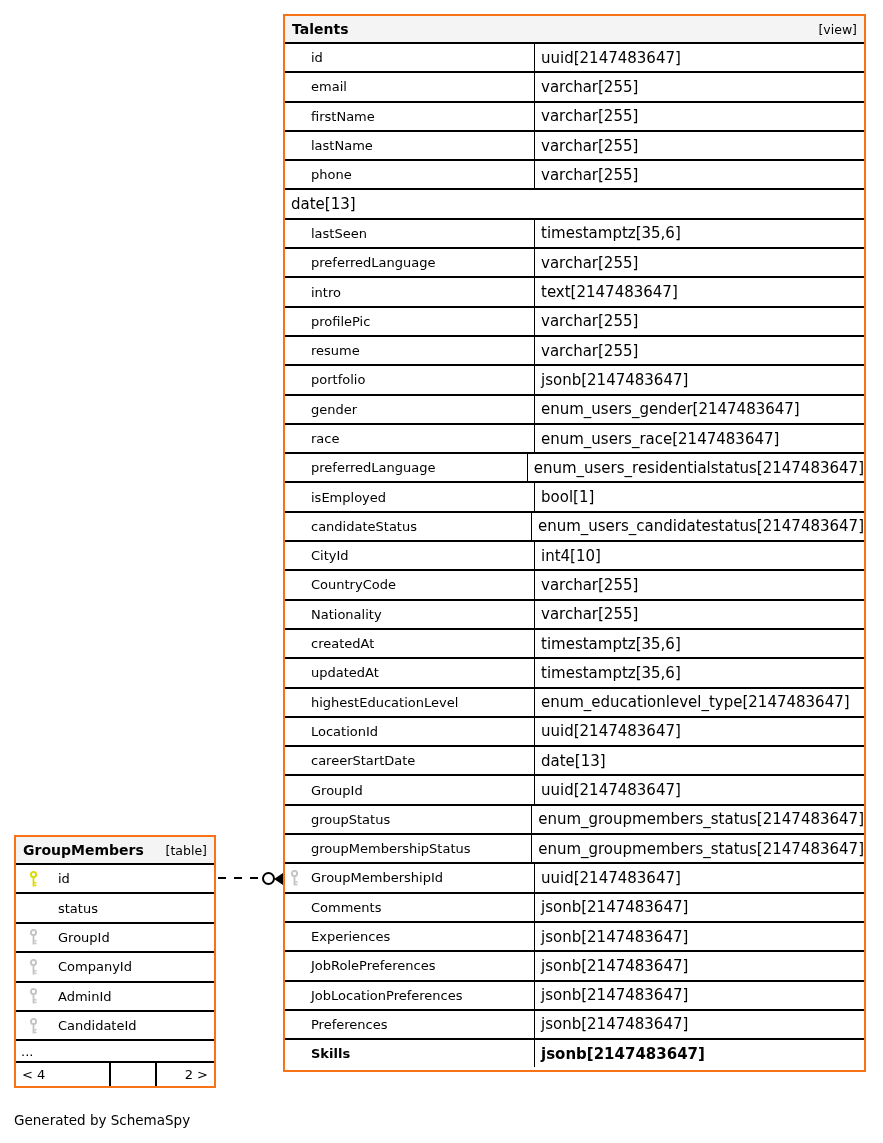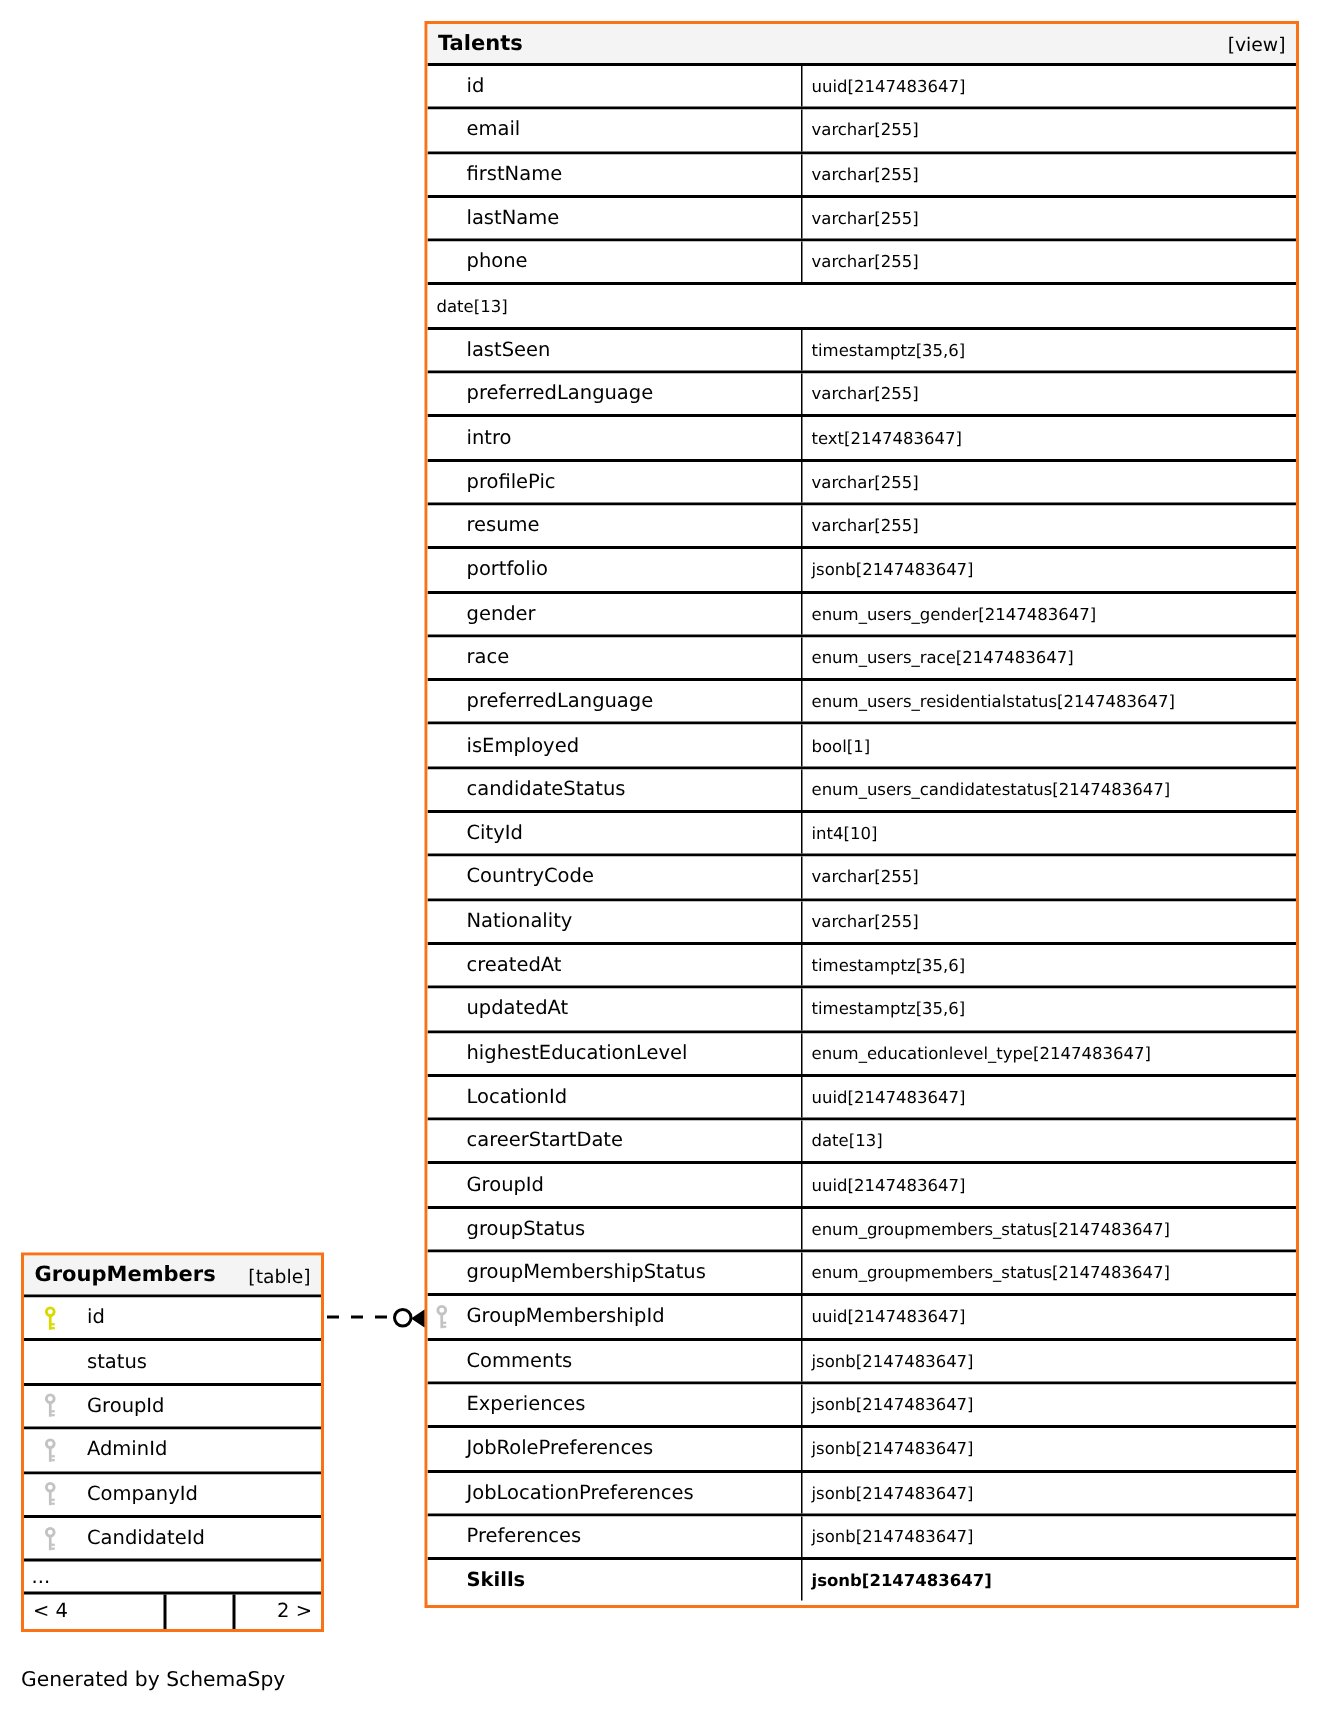--- a/index.html
+++ b/index.html
@@ -19,21 +19,21 @@
   }
   .ttitle{font-weight:bold;font-size:14px;white-space:nowrap;}
   .ttag{margin-left:auto;font-size:12.5px;white-space:nowrap;}
   .tbody{display:flex;flex-direction:column;flex:1;}
   .trow{flex:0 0 27.31px;display:flex;border-bottom:2px solid #000;align-items:stretch;background:#fff;}
   .trow:last-child{border-bottom:none;font-weight:bold;}
   .cname{
     width:250px;border-right:1px solid #000;position:relative;display:flex;
     align-items:center;padding-left:26px;box-sizing:border-box;font-size:13px;white-space:nowrap;
   }
-  .ctype{flex:1;display:flex;align-items:center;padding-left:6px;font-size:11px;white-space:nowrap;}
+  .ctype{flex:1;display:flex;align-items:center;padding-left:6px;font-size:15px;white-space:nowrap;}
   .keyicon{position:absolute;left:4px;top:50%;transform:translateY(-50%);line-height:0;}
   
   .gmrow{
     flex:0 0 27.4px;border-bottom:2px solid #000;display:flex;align-items:center;
     position:relative;padding-left:42px;font-size:13px;background:#fff;white-space:nowrap;
   }
   .gmrow .keyicon{left:12px;}
   .gm-ellipsis{flex:0 0 19.6px;border-bottom:2px solid #000;display:flex;align-items:center;padding-left:5px;font-size:13px;}
   .pager{flex:1;display:flex;align-items:stretch;}
   .pcell{box-sizing:border-box;display:flex;align-items:center;font-size:13px;}
@@ -309,30 +309,30 @@
             </svg></span>
           <span>GroupId</span>
         </div>
         <div class="gmrow">
           <span class="keyicon"><svg width="11" height="17" viewBox="0 0 11 17">
               <circle cx="5.5" cy="4" r="2.6" fill="none" stroke="#c3c3c3" stroke-width="1.9"></circle>
               <rect x="4.6" y="6.3" width="1.8" height="9.7" fill="#c3c3c3"></rect>
               <rect x="6.2" y="11.6" width="2.3" height="1.5" fill="#c3c3c3"></rect>
               <rect x="6.2" y="14.2" width="2.3" height="1.5" fill="#c3c3c3"></rect>
             </svg></span>
-          <span>AdminId</span>
+          <span>CompanyId</span>
         </div>
         <div class="gmrow">
           <span class="keyicon"><svg width="11" height="17" viewBox="0 0 11 17">
               <circle cx="5.5" cy="4" r="2.6" fill="none" stroke="#c3c3c3" stroke-width="1.9"></circle>
               <rect x="4.6" y="6.3" width="1.8" height="9.7" fill="#c3c3c3"></rect>
               <rect x="6.2" y="11.6" width="2.3" height="1.5" fill="#c3c3c3"></rect>
               <rect x="6.2" y="14.2" width="2.3" height="1.5" fill="#c3c3c3"></rect>
             </svg></span>
-          <span>CompanyId</span>
+          <span>AdminId</span>
         </div>
         <div class="gmrow">
           <span class="keyicon"><svg width="11" height="17" viewBox="0 0 11 17">
               <circle cx="5.5" cy="4" r="2.6" fill="none" stroke="#c3c3c3" stroke-width="1.9"></circle>
               <rect x="4.6" y="6.3" width="1.8" height="9.7" fill="#c3c3c3"></rect>
               <rect x="6.2" y="11.6" width="2.3" height="1.5" fill="#c3c3c3"></rect>
               <rect x="6.2" y="14.2" width="2.3" height="1.5" fill="#c3c3c3"></rect>
             </svg></span>
           <span>CandidateId</span>
         </div>

